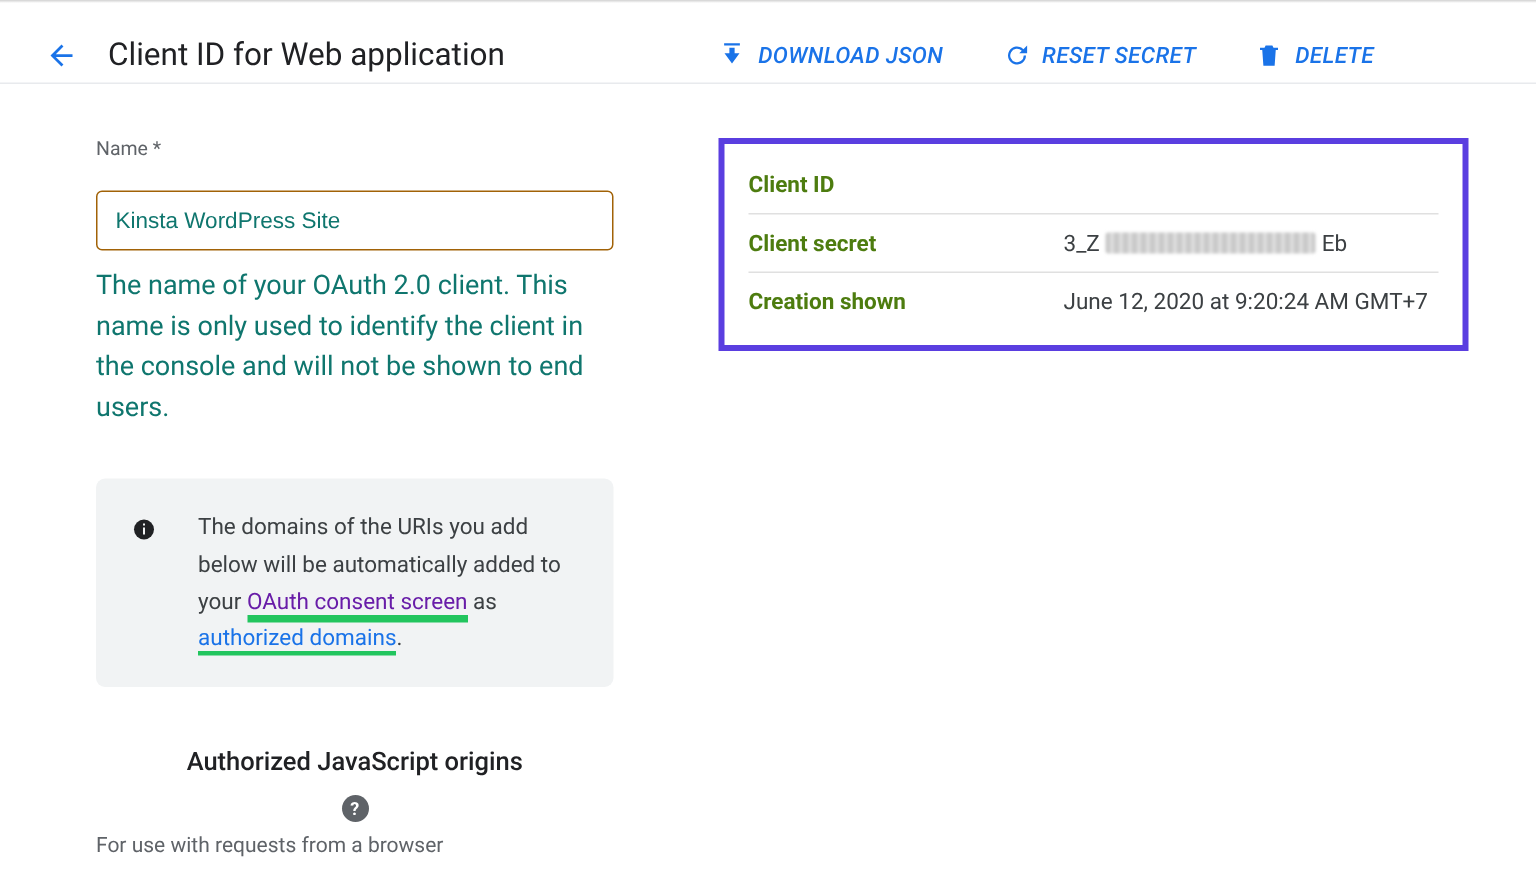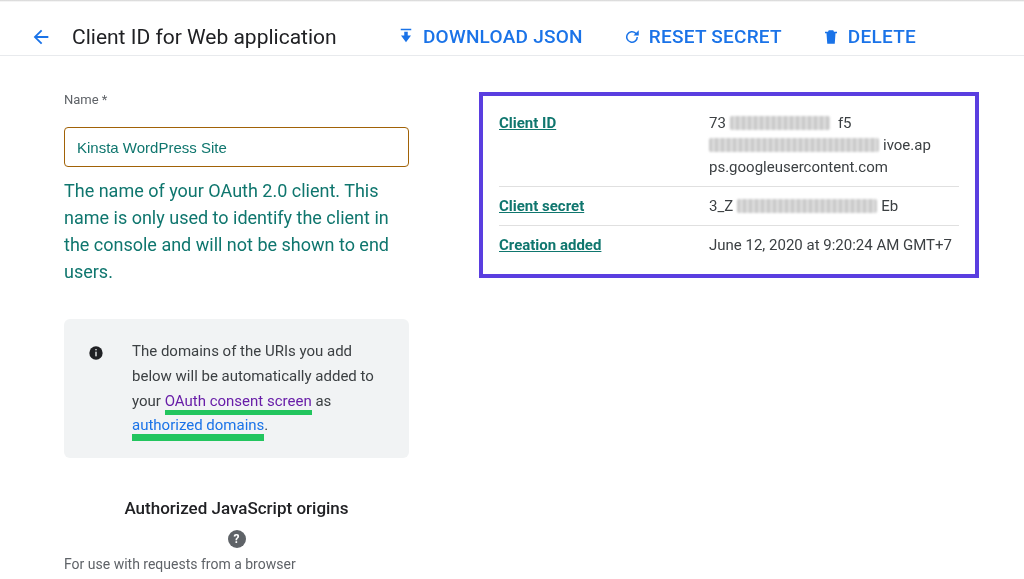--- a/index.html
+++ b/index.html
@@ -41,25 +41,26 @@
     .header-actions {
       display: flex;
       gap: 40px;
       margin-left: auto;
       padding-right: 90px;
     }
     .header-action {
       display: flex;
       align-items: center;
       color: #1a73e8;
-      font-size: 19px;
+      font-size: 15px;
       font-weight: 500;
       letter-spacing: 0.25px;
       cursor: pointer;
       gap: 8px;
+      font-style: italic;
     }
     .header-action svg { fill: #1a73e8; }
     .content {
       display: flex;
       padding: 36px 0 0 64px;
       gap: 70px;
     }
     .left-col { width: 345px; flex: 0 0 345px; }
     .right-col { width: 500px; flex: 0 0 500px; }
     
@@ -100,21 +101,21 @@
       line-height: 1.65;
       color: #3c4043;
     }
     .info-text a {
       color: #681da8;
       text-decoration: none;
       border-bottom: 5px solid #22c55e;
     }
     .info-text a.blue {
       color: #1a73e8;
-      border-bottom: 7px solid #22c55e;
+      border-bottom: 3px solid #22c55e;
     }
     .section-heading {
       display: flex;
       align-items: center;
       gap: 12px;
       margin-top: 40px;
       font-size: 17px;
       font-weight: 500;
       color: #202124;
       flex-direction: column;
@@ -157,22 +158,21 @@
       display: flex;
       border-bottom: 1px solid #e0e0e0;
       padding: 10px 0;
     }
     .cred-row:last-child { border-bottom: none; }
     .cred-label {
       width: 210px;
       flex: 0 0 210px;
       font-size: 15px;
       font-weight: 700;
-      color: #0f766e;
-      text-decoration: underline;
+      color: #4d7c0f;
     }
     .cred-value {
       font-size: 15px;
       color: #3c4043;
       word-break: break-word;
       display:flex;
       align-items: center;
       gap:4px;
       flex-wrap: wrap;
     }
@@ -248,38 +248,28 @@
           <path d="M19 13h-6v6h-2v-6H5v-2h6V5h2v6h6v2z"></path>
         </svg>
       <span>ADD URI</span>
     </button>
   </div>
 
   <div class="right-col">
     <div class="cred-panel">
       <div class="cred-row">
         <div class="cred-label">Client ID</div>
-        <div class="cred-value">
-          <span>73</span>
-            <span class="blur-bar" style="width:100px"></span>
-            <br>
-          <span>f5</span>
-            <span class="blur-bar" style="width:170px"></span>
-            <span>ivoe.ap</span>
-            <br>
-          <span>ps.googleusercontent.com</span>
-        </div>
       </div>
       <div class="cred-row">
         <div class="cred-label">Client secret</div>
         <div class="cred-value">
           <span>3_Z</span>
             <span class="blur-bar" style="width:140px"></span>
             <span>Eb</span>
         </div>
       </div>
       <div class="cred-row">
-        <div class="cred-label">Creation added</div>
+        <div class="cred-label">Creation shown</div>
         <div class="cred-value">June 12, 2020 at 9:20:24 AM GMT+7</div>
       </div>
     </div>
   </div>
 </div>
 
 </body></html>

